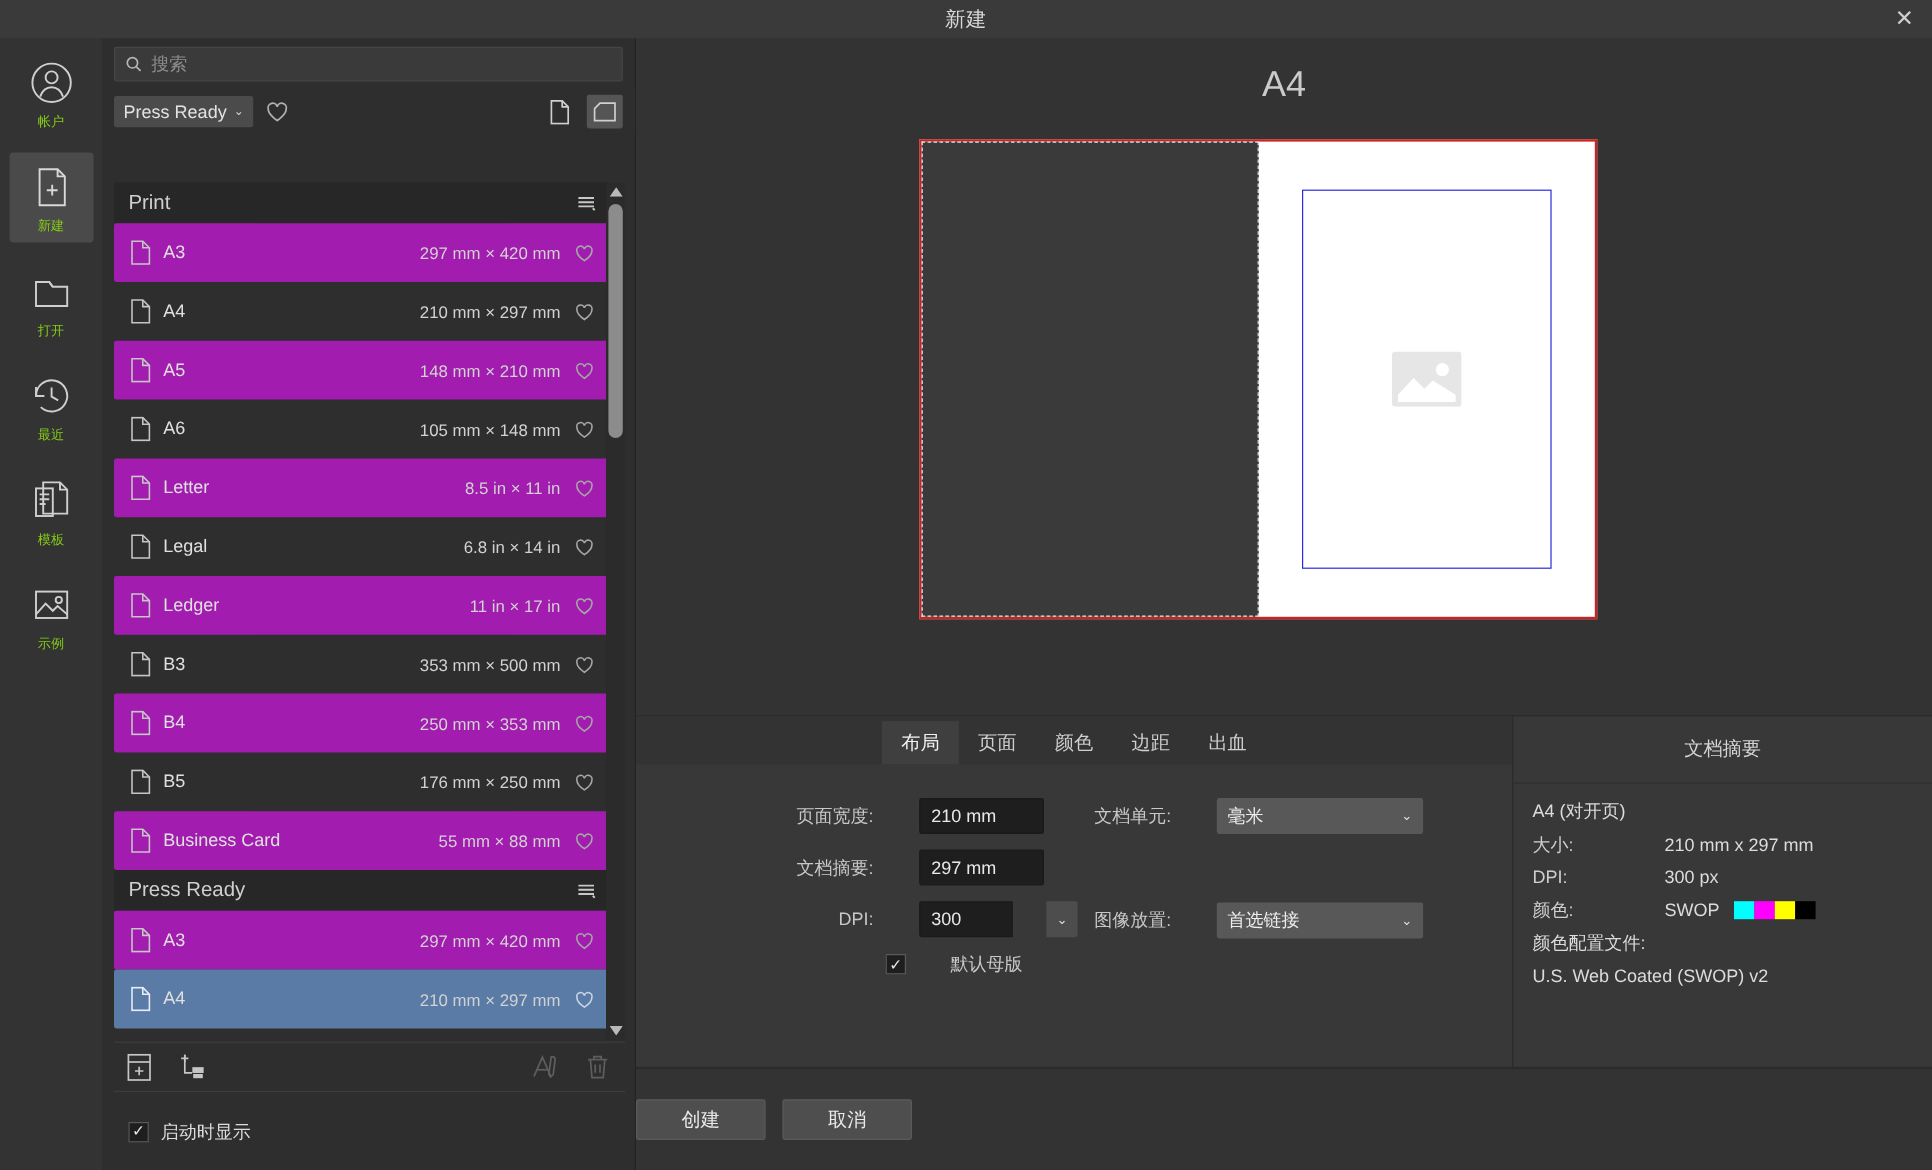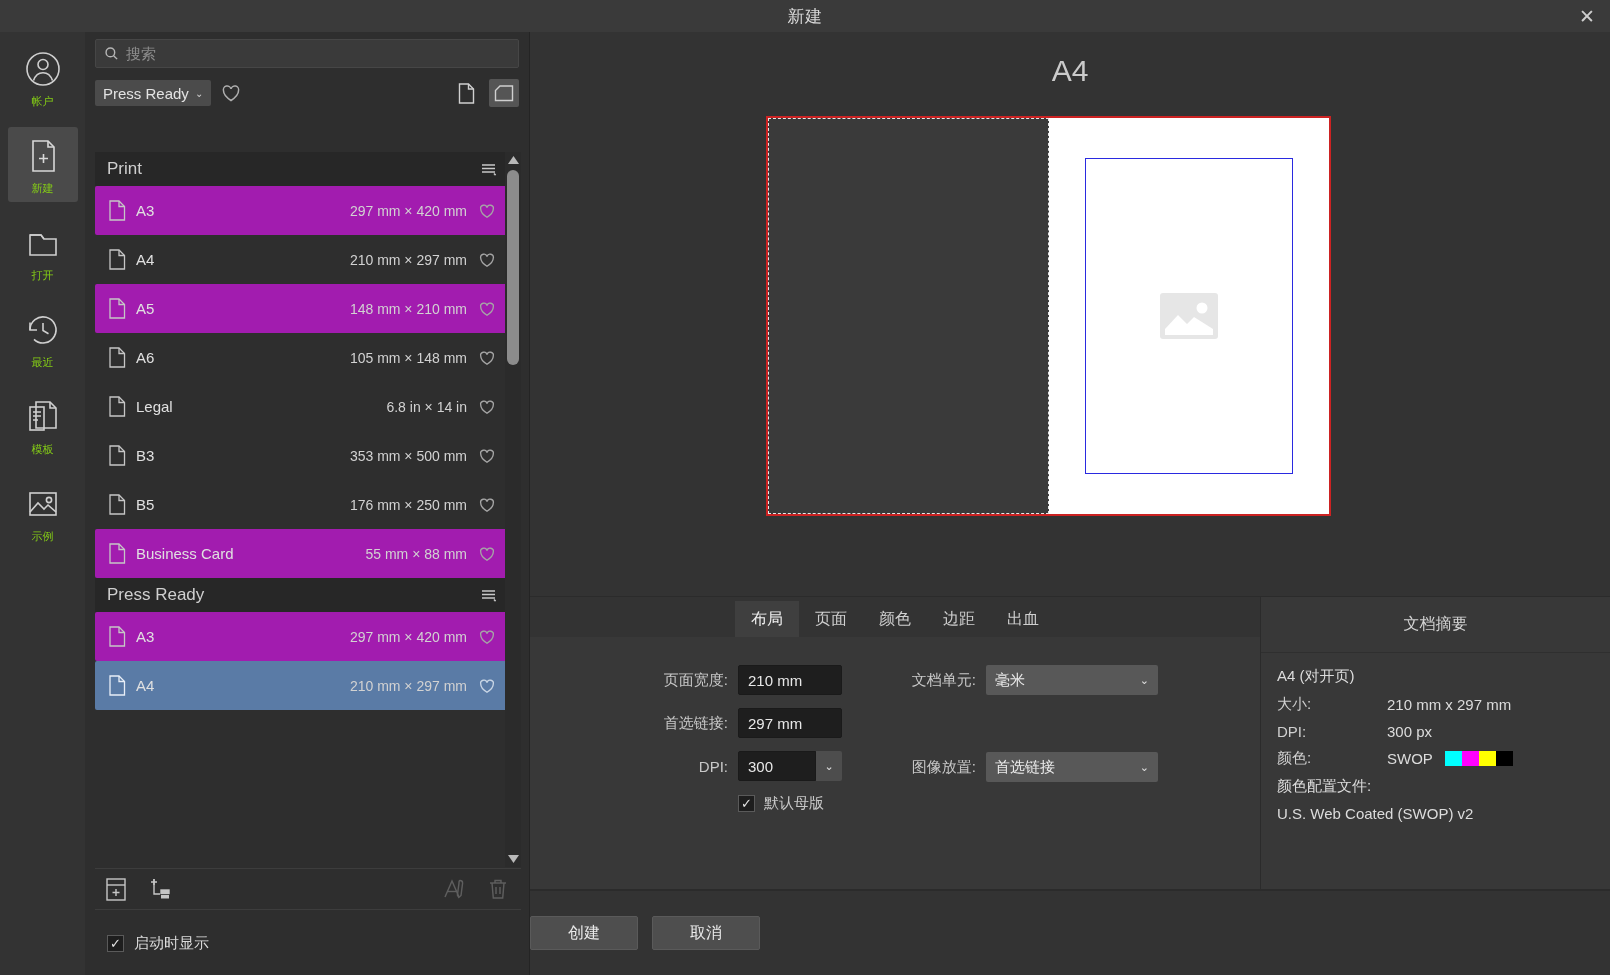--- a/index.html
+++ b/index.html
@@ -169,21 +169,21 @@
     height: 40px; display: flex; align-items: flex-end; justify-content: center;
     background: #333333; gap: 0;
   }
   .tab {
     height: 36px; padding: 0 16px; display: flex; align-items: center;
     font-size: 16px; color: #cfcfcf; cursor: pointer;
   }
   .tab.active { background: #3f3f3f; color: #f0f0f0; }
   .optbody { padding: 30px 0 0 0; position: relative; height: 254px; }
 
-  .frow { display: flex; align-items: center; margin-bottom: 13px; }
+  .frow { display: flex; align-items: center; margin-bottom: 13px; gap: 28px; }
   .flabel { font-size: 15px; color: #c8c8c8; text-align: right; }
   .tinput {
     background: #1e1e1e; border: 1px solid #1a1a1a; border-radius: 2px;
     color: #e8e8e8; font-size: 15px; height: 30px; line-height: 28px;
     padding: 0 9px; font-family: "Liberation Sans", sans-serif;
     outline: none;
   }
   .selwrap {
     position: relative; background: #585858; border-radius: 2px;
     height: 30px; display: flex; align-items: center; padding: 0 26px 0 9px;
@@ -385,46 +385,79 @@
             <path d="M1 1h9l5.5 5.5V20H1z"></path>
             <path d="M10 1v5.5h5.5"></path>
           </svg>
         <span class="nm">A6</span>
         <span class="dim">105 mm × 148 mm</span>
         <svg class="hrt" viewBox="0 0 24 24" fill="none" stroke="#a6a6a6" stroke-width="1.6">
             <path d="M12 19.5S4.5 14.6 4.5 9.8A3.8 3.8 0 0 1 12 7.9a3.8 3.8 0 0 1 7.5 1.9c0 4.8-7.5 9.7-7.5 9.7z"></path>
           </svg>
       </div>
 
+      <div class="prow odd">
+        <svg class="fic" viewBox="0 0 17 21" fill="none" stroke="#c6c6c6" stroke-width="1.3">
+            <path d="M1 1h9l5.5 5.5V20H1z"></path>
+            <path d="M10 1v5.5h5.5"></path>
+          </svg>
+        <span class="nm">Letter</span>
+        <span class="dim">8.5 in × 11 in</span>
+        <svg class="hrt" viewBox="0 0 24 24" fill="none" stroke="#a6a6a6" stroke-width="1.6">
+            <path d="M12 19.5S4.5 14.6 4.5 9.8A3.8 3.8 0 0 1 12 7.9a3.8 3.8 0 0 1 7.5 1.9c0 4.8-7.5 9.7-7.5 9.7z"></path>
+          </svg>
+      </div>
 
       <div class="prow">
         <svg class="fic" viewBox="0 0 17 21" fill="none" stroke="#c6c6c6" stroke-width="1.3">
             <path d="M1 1h9l5.5 5.5V20H1z"></path>
             <path d="M10 1v5.5h5.5"></path>
           </svg>
         <span class="nm">Legal</span>
         <span class="dim">6.8 in × 14 in</span>
         <svg class="hrt" viewBox="0 0 24 24" fill="none" stroke="#a6a6a6" stroke-width="1.6">
             <path d="M12 19.5S4.5 14.6 4.5 9.8A3.8 3.8 0 0 1 12 7.9a3.8 3.8 0 0 1 7.5 1.9c0 4.8-7.5 9.7-7.5 9.7z"></path>
           </svg>
       </div>
 
+      <div class="prow odd">
+        <svg class="fic" viewBox="0 0 17 21" fill="none" stroke="#c6c6c6" stroke-width="1.3">
+            <path d="M1 1h9l5.5 5.5V20H1z"></path>
+            <path d="M10 1v5.5h5.5"></path>
+          </svg>
+        <span class="nm">Ledger</span>
+        <span class="dim">11 in × 17 in</span>
+        <svg class="hrt" viewBox="0 0 24 24" fill="none" stroke="#a6a6a6" stroke-width="1.6">
+            <path d="M12 19.5S4.5 14.6 4.5 9.8A3.8 3.8 0 0 1 12 7.9a3.8 3.8 0 0 1 7.5 1.9c0 4.8-7.5 9.7-7.5 9.7z"></path>
+          </svg>
+      </div>
 
       <div class="prow">
         <svg class="fic" viewBox="0 0 17 21" fill="none" stroke="#c6c6c6" stroke-width="1.3">
             <path d="M1 1h9l5.5 5.5V20H1z"></path>
             <path d="M10 1v5.5h5.5"></path>
           </svg>
         <span class="nm">B3</span>
         <span class="dim">353 mm × 500 mm</span>
         <svg class="hrt" viewBox="0 0 24 24" fill="none" stroke="#a6a6a6" stroke-width="1.6">
             <path d="M12 19.5S4.5 14.6 4.5 9.8A3.8 3.8 0 0 1 12 7.9a3.8 3.8 0 0 1 7.5 1.9c0 4.8-7.5 9.7-7.5 9.7z"></path>
           </svg>
       </div>
 
+      <div class="prow odd">
+        <svg class="fic" viewBox="0 0 17 21" fill="none" stroke="#c6c6c6" stroke-width="1.3">
+            <path d="M1 1h9l5.5 5.5V20H1z"></path>
+            <path d="M10 1v5.5h5.5"></path>
+          </svg>
+        <span class="nm">B4</span>
+        <span class="dim">250 mm × 353 mm</span>
+        <svg class="hrt" viewBox="0 0 24 24" fill="none" stroke="#a6a6a6" stroke-width="1.6">
+            <path d="M12 19.5S4.5 14.6 4.5 9.8A3.8 3.8 0 0 1 12 7.9a3.8 3.8 0 0 1 7.5 1.9c0 4.8-7.5 9.7-7.5 9.7z"></path>
+          </svg>
+      </div>
 
       <div class="prow">
         <svg class="fic" viewBox="0 0 17 21" fill="none" stroke="#c6c6c6" stroke-width="1.3">
             <path d="M1 1h9l5.5 5.5V20H1z"></path>
             <path d="M10 1v5.5h5.5"></path>
           </svg>
         <span class="nm">B5</span>
         <span class="dim">176 mm × 250 mm</span>
         <svg class="hrt" viewBox="0 0 24 24" fill="none" stroke="#a6a6a6" stroke-width="1.6">
             <path d="M12 19.5S4.5 14.6 4.5 9.8A3.8 3.8 0 0 1 12 7.9a3.8 3.8 0 0 1 7.5 1.9c0 4.8-7.5 9.7-7.5 9.7z"></path>
@@ -548,21 +581,21 @@
     </div>
 
     <div class="optbody">
 
       <div class="colA">
         <div class="frow">
           <span class="flabel" style="width:88px;margin-right:10px">页面宽度:</span>
           <input class="tinput" style="width: 104px;" value="210 mm">
         </div>
         <div class="frow">
-          <span class="flabel" style="width:88px;margin-right:10px">首选链接:</span>
+          <span class="flabel" style="width:88px;margin-right:10px">文档摘要:</span>
           <input class="tinput" style="width: 104px;" value="297 mm">
         </div>
         <div class="frow">
           <span class="flabel" style="width:88px;margin-right:10px">DPI:</span>
           <input class="tinput" style="width: 78px; border-radius: 2px 0px 0px 2px;" value="300">
           <span class="stepbtn">⌄</span>
         </div>
         <div class="frow" style="margin-left:98px">
           <span class="cbx">✓</span>
           <span class="flabel" style="margin-left:9px">默认母版</span>

